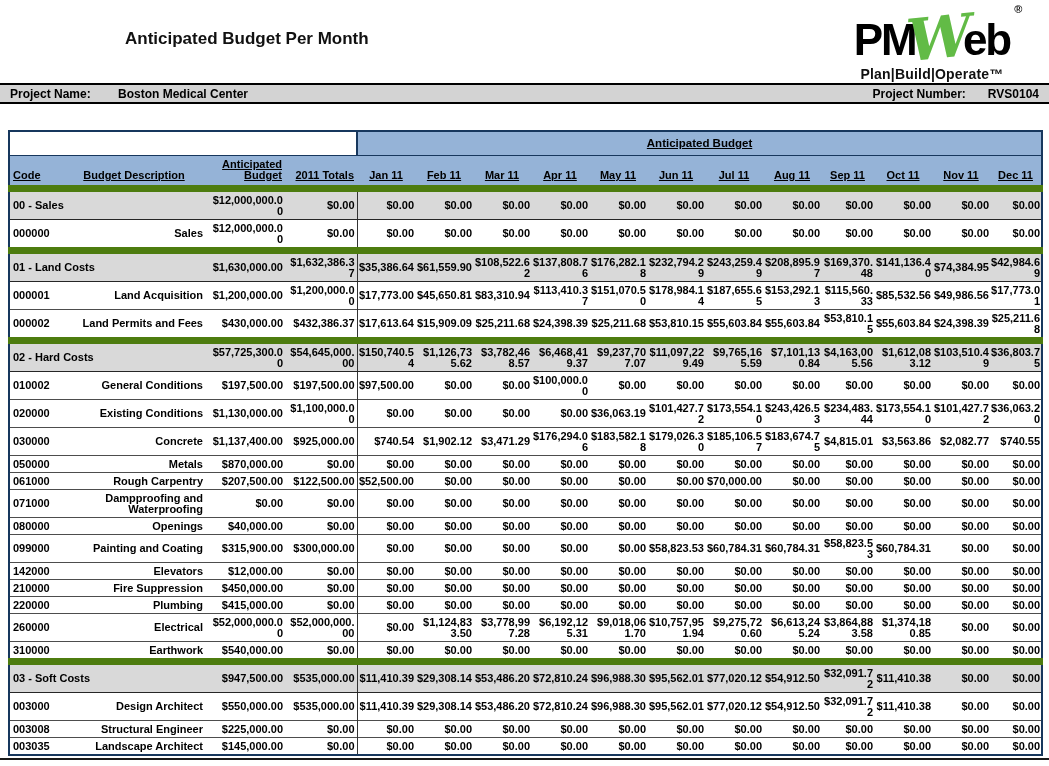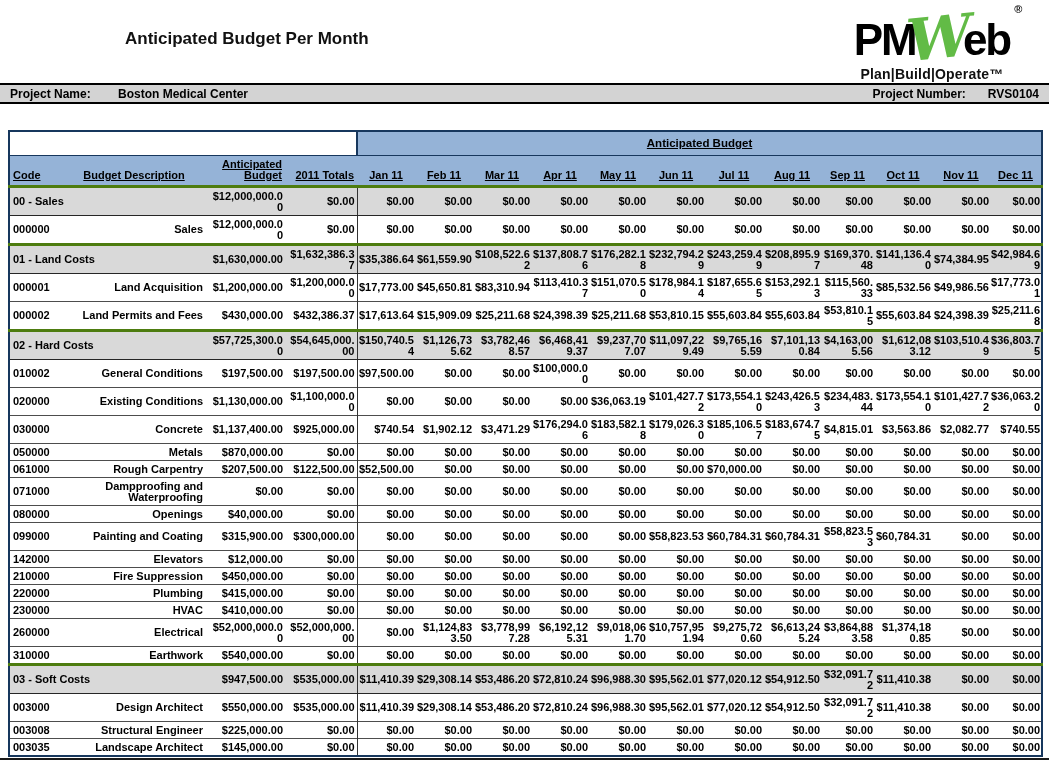--- a/index.html
+++ b/index.html
@@ -50,21 +50,21 @@
     background: #95B3D7; vertical-align: bottom; padding: 3px 2px 4px;
     font-size: 11px; font-weight: bold; text-decoration: underline;
   }
   .budget thead .corner { background: #fff; border-right: 2px solid #17375D; border-bottom: 1px solid #17375D; }
   .budget thead .span-head { text-align: center; font-size: 11.5px; padding: 6px 2px; border-bottom: 1px solid #17375D; }
   .h-left   { text-align: left; padding-left: 3px !important; }
   .h-center { text-align: center; }
   .h-right  { text-align: right; padding-right: 3px !important; word-break: break-word; }
 
   .budget tbody td { border-top: 1px solid #4d4d4d; padding: 2.5px 2px; vertical-align: middle; }
-  .budget tbody tr.section td { background: #D9D9D9; border-top: 3px solid #4d7c0f; border-bottom: 1px solid #262626; }
+  .budget tbody tr.section td { background: #D9D9D9; border-top: 7px solid #4d7c0f; border-bottom: 1px solid #262626; }
   .code-cell  { text-align: left; padding-left: 3px !important; }
   .desc-cell  { text-align: right; padding-left: 8px !important; padding-right: 4px !important; }
   .label-cell { text-align: left; padding-left: 3px !important; }
   .num-cell   { text-align: right; word-break: break-all; }
   td.num-cell { padding-left: 3px; padding-right: 3px; }
   td.num-cell.tight { padding-left: 1px; padding-right: 1px; }
   .month-start { border-left: 1px solid #333; }
 
   .footer-rule { position: absolute; top: 758px; left: 0; width: 1049px; height: 2px; background: #1a1a1a; }
 </style>
@@ -431,38 +431,20 @@
         <td class="num-cell tight">$0.00</td>
         <td class="num-cell tight">$0.00</td>
         <td class="num-cell tight">$0.00</td>
         <td class="num-cell tight">$0.00</td>
         <td class="num-cell tight">$0.00</td>
         <td class="num-cell tight">$0.00</td>
         <td class="num-cell tight">$0.00</td>
         <td class="num-cell tight">$0.00</td>
       </tr>
       <tr class="item">
-        <td class="code-cell">230000</td>
-        <td class="desc-cell">HVAC</td>
-        <td class="num-cell">$410,000.00</td>
-        <td class="num-cell">$0.00</td>
-        <td class="num-cell tight month-start">$0.00</td>
-        <td class="num-cell tight">$0.00</td>
-        <td class="num-cell tight">$0.00</td>
-        <td class="num-cell tight">$0.00</td>
-        <td class="num-cell tight">$0.00</td>
-        <td class="num-cell tight">$0.00</td>
-        <td class="num-cell tight">$0.00</td>
-        <td class="num-cell tight">$0.00</td>
-        <td class="num-cell tight">$0.00</td>
-        <td class="num-cell tight">$0.00</td>
-        <td class="num-cell tight">$0.00</td>
-        <td class="num-cell tight">$0.00</td>
-      </tr>
-      <tr class="item">
         <td class="code-cell">260000</td>
         <td class="desc-cell">Electrical</td>
         <td class="num-cell">$52,000,000.00</td>
         <td class="num-cell">$52,000,000.00</td>
         <td class="num-cell tight month-start">$0.00</td>
         <td class="num-cell tight">$1,124,833.50</td>
         <td class="num-cell tight">$3,778,997.28</td>
         <td class="num-cell tight">$6,192,125.31</td>
         <td class="num-cell tight">$9,018,061.70</td>
         <td class="num-cell tight">$10,757,951.94</td>

